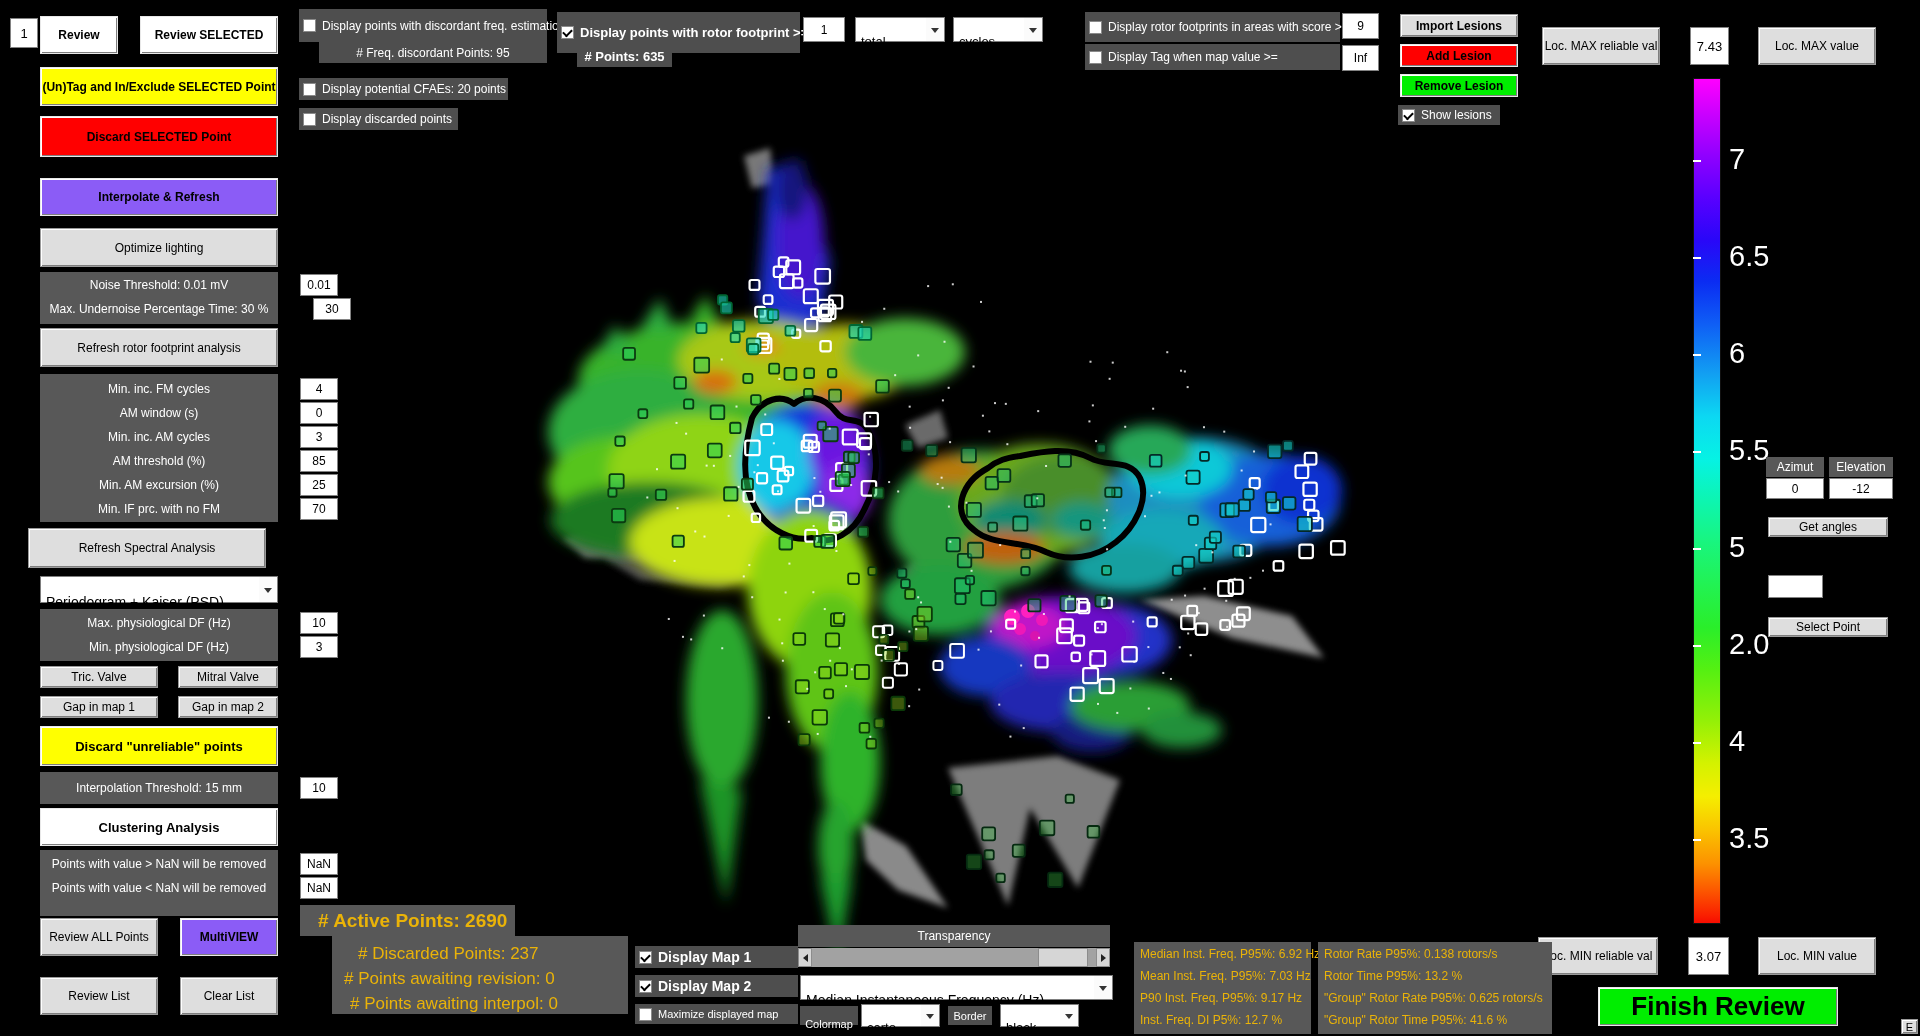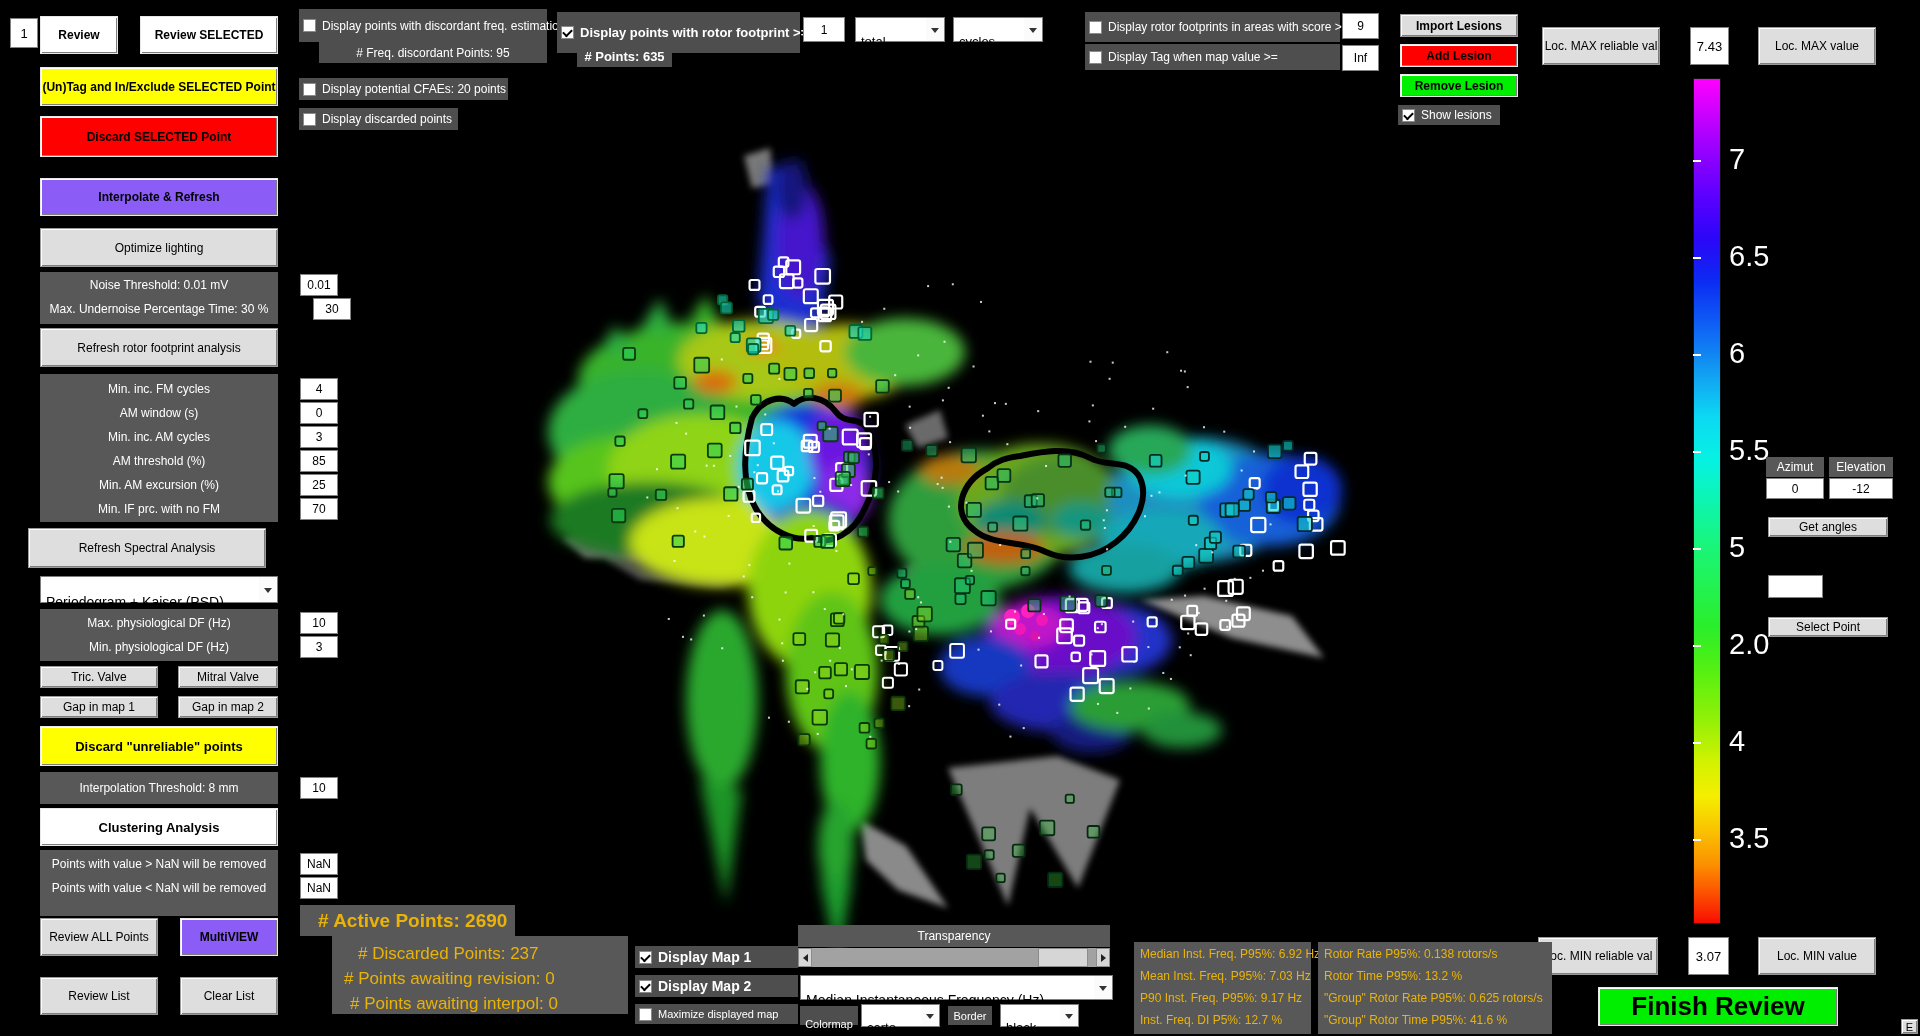--- a/index.html
+++ b/index.html
@@ -586,21 +586,21 @@
   <input class="edit" style="left: 300px; top: 636px; width: 38px; height: 22px;" value="3">
 
   <div class="btn" style="left:40px;top:666px;width:118px;height:22px;">Tric. Valve</div>
   <div class="btn" style="left:178px;top:666px;width:100px;height:22px;">Mitral Valve</div>
   <div class="btn" style="left:40px;top:696px;width:118px;height:22px;">Gap in map 1</div>
   <div class="btn" style="left:178px;top:696px;width:100px;height:22px;">Gap in map 2</div>
 
   <div class="btn b yellow" style="left:40px;top:726px;width:238px;height:40px;font-size:13px;">Discard "unreliable" points</div>
 
   <div class="panel" style="left:40px;top:772px;width:238px;height:32px;"></div>
-  <div class="wlbl" style="left:40px;top:777px;width:238px;height:22px;">Interpolation Threshold: 8 mm</div>
+  <div class="wlbl" style="left:40px;top:777px;width:238px;height:22px;">Interpolation Threshold: 15 mm</div>
   <input class="edit" style="left: 300px; top: 777px; width: 38px; height: 22px;" value="10">
 
   <div class="btn b magenta" style="left:40px;top:808px;width:238px;height:38px;font-size:13px;">Clustering Analysis</div>
 
   <div class="panel" style="left:40px;top:850px;width:238px;height:66px;"></div>
   <div class="wlbl" style="left:40px;top:854px;width:238px;height:20px;">Points with value &gt; NaN will be removed</div>
   <div class="wlbl" style="left:40px;top:878px;width:238px;height:20px;">Points with value &lt; NaN will be removed</div>
   <input class="edit" style="left: 300px; top: 853px; width: 38px; height: 22px;" value="NaN">
   <input class="edit" style="left: 300px; top: 877px; width: 38px; height: 22px;" value="NaN">
 

